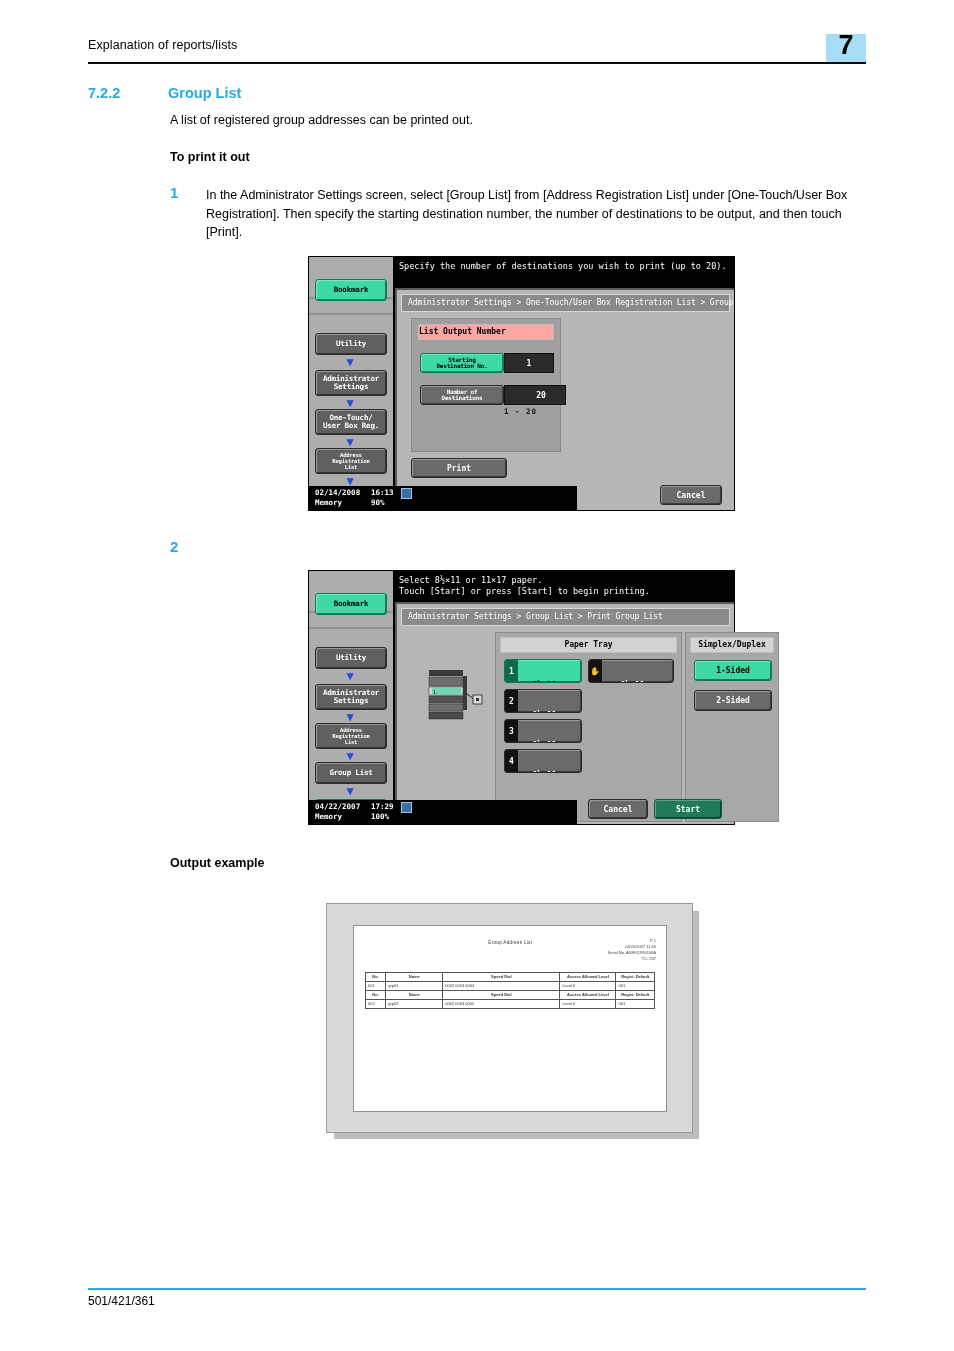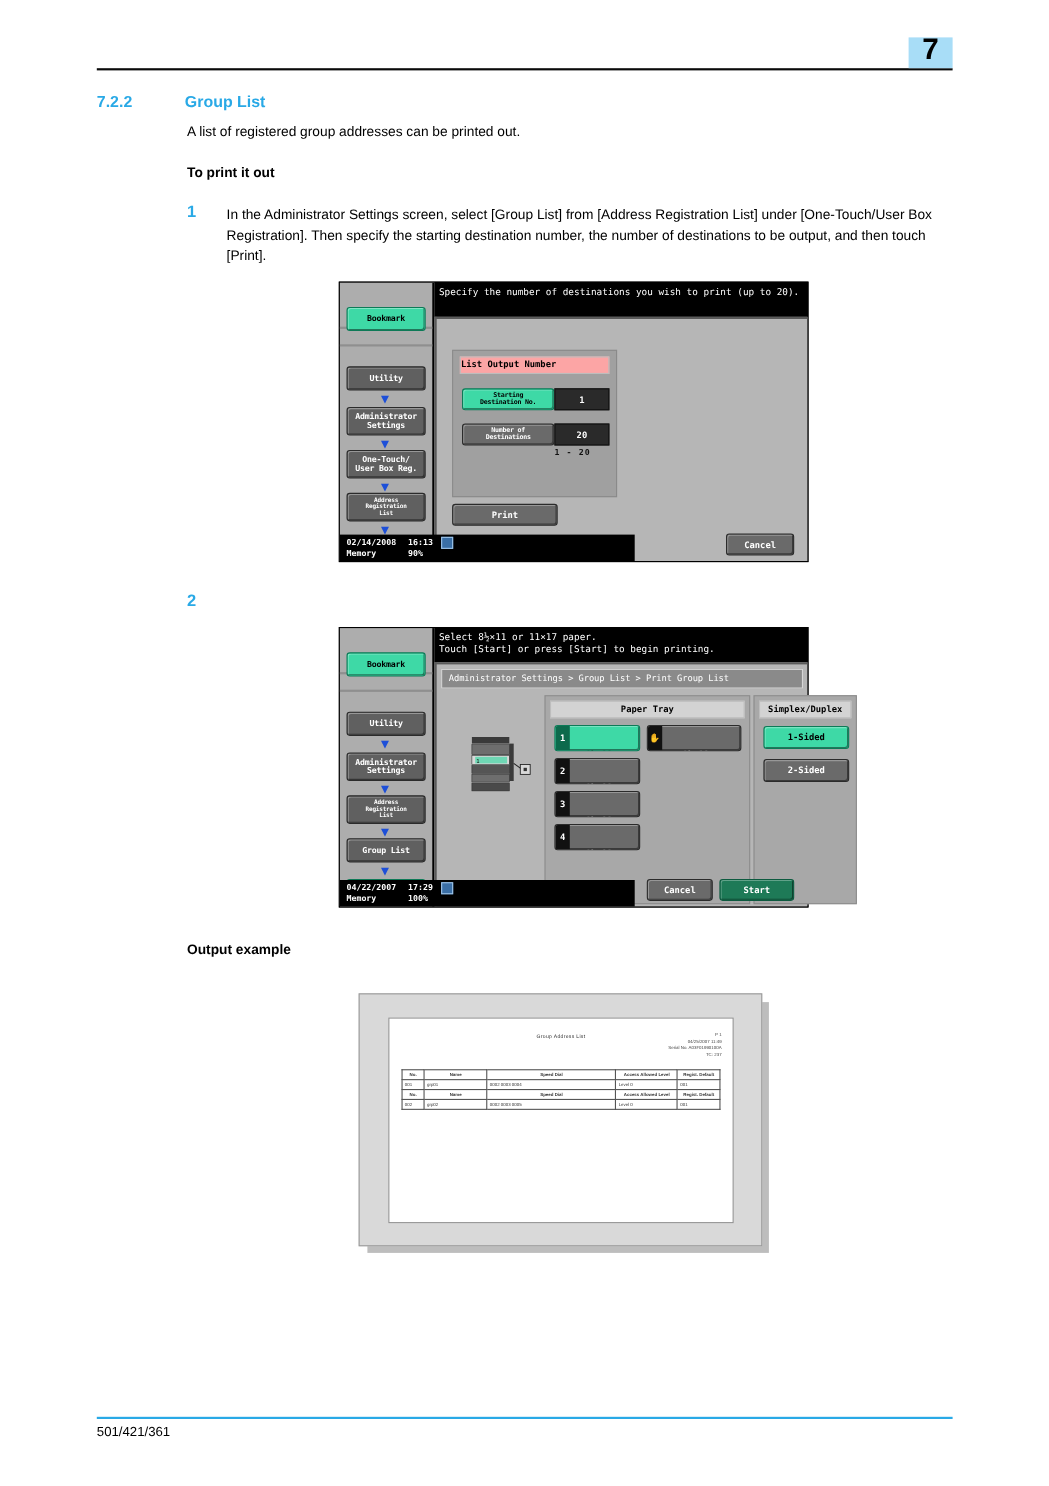--- a/index.html
+++ b/index.html
@@ -135,20 +135,23 @@
   .oe-tbl .c-speed{width:120px;}
   .oe-tbl .c-acc{width:52px;}
   .oe-tbl .c-reg{width:34px;}
   .oe-tbl .hd{text-align:center;font-weight:bold;}
 </style>
 </head>
 <body>
 
 <div class="page">
 
+  <div class="hdr">
+    <div class="hdr-title">Explanation of reports/lists</div>
+  </div>
   <div class="hdr-rule"></div>
   <div class="chap-box"></div>
   <div class="chap-num">7</div>
 
   <div class="sec-num">7.2.2</div>
   <div class="sec-title">Group List</div>
   <div class="sec-desc">A list of registered group addresses can be printed out.</div>
   <div class="sub-head">To print it out</div>
 
   <div class="step-num" style="left:170px;top:184px;">1</div>
@@ -171,31 +174,32 @@
 User Box Reg.</div>
       <div class="arrow" style="top:179px;">▼</div>
       <div class="rbtn gray tall" style="top:191px;white-space:pre;font-size:5.5px;line-height:6px;">Address
 Registration
 List</div>
       <div class="arrow" style="top:218px;">▼</div>
       <div class="rbtn green" style="top:230px;">Group List</div>
     </div>
 
     <div class="body">
+      <div class="crumb">Administrator Settings &gt; One-Touch/User Box Registration List &gt; Group List</div>
 
       <div class="group-box" style="left:14px;top:28px;width:148px;height:132px;">
         <div class="box-title" style="left:6px;top:5px;width:134px;">List Output Number</div>
 
         <div class="fld-label green" style="left:8px;top:34px;width:82px;white-space:pre;">Starting
 Destination No.</div>
         <div class="fld-val" style="left:92px;top:34px;width:48px;">1</div>
 
         <div class="fld-label gray" style="left:8px;top:66px;width:82px;white-space:pre;">Number of
 Destinations</div>
-        <div class="fld-val" style="left:92px;top:66px;width:48px;">20</div>
+        <div class="fld-val" style="left:92px;top:66px;width:48px;padding-left:12px;">20</div>
 
         <div class="range" style="left:92px;top:88px;">1 - 20</div>
       </div>
 
       <div class="abtn" style="left:14px;top:168px;width:94px;">Print</div>
       <div class="abtn" style="right:12px;bottom:5px;width:60px;">Cancel</div>
     </div>
 
     <div class="statusbar">
       <div class="st-date">02/14/2008</div>

